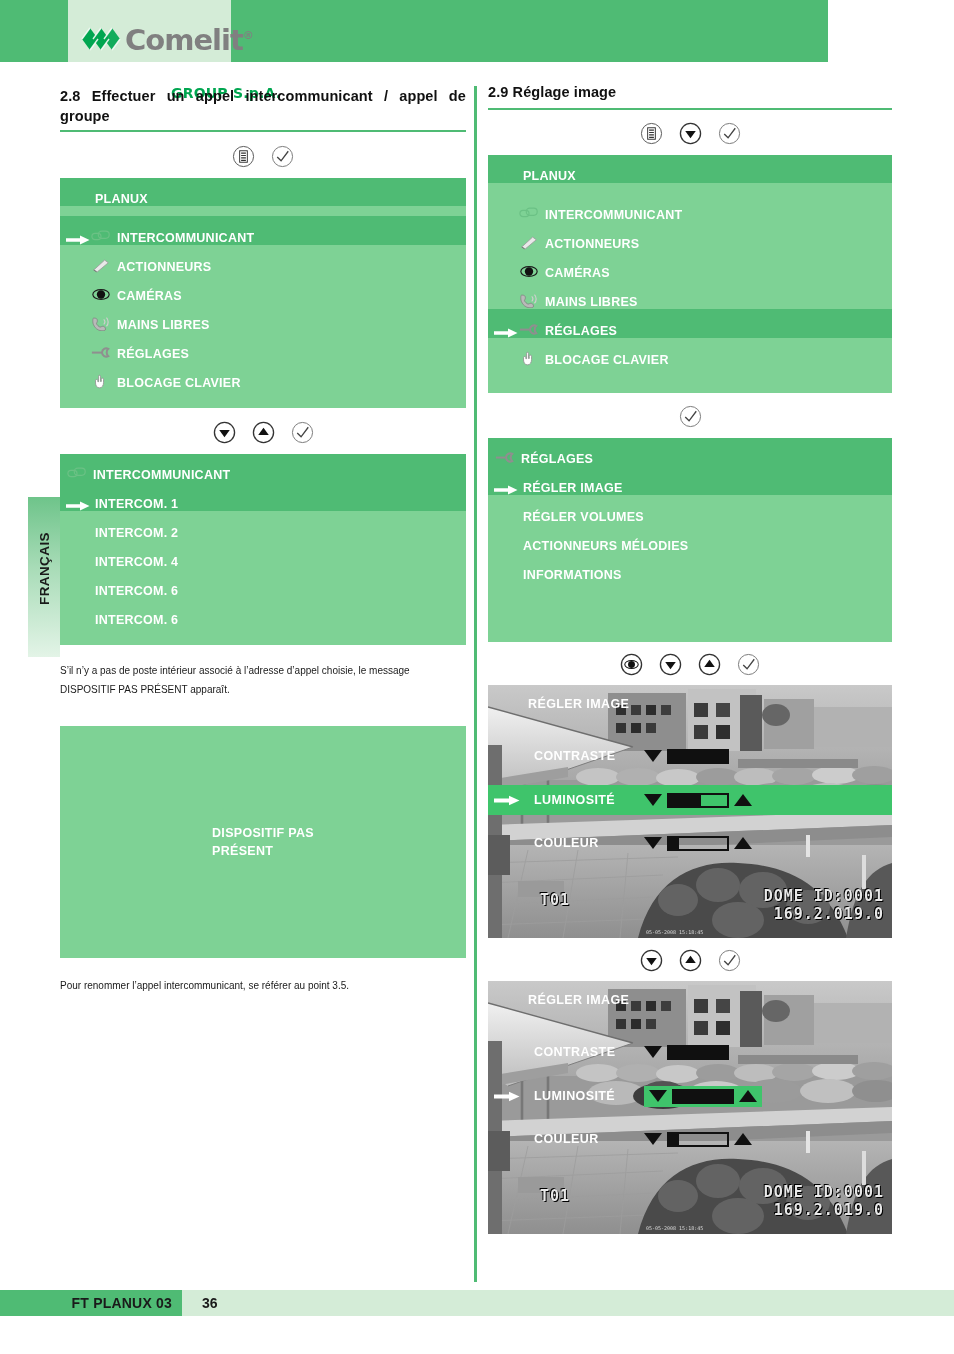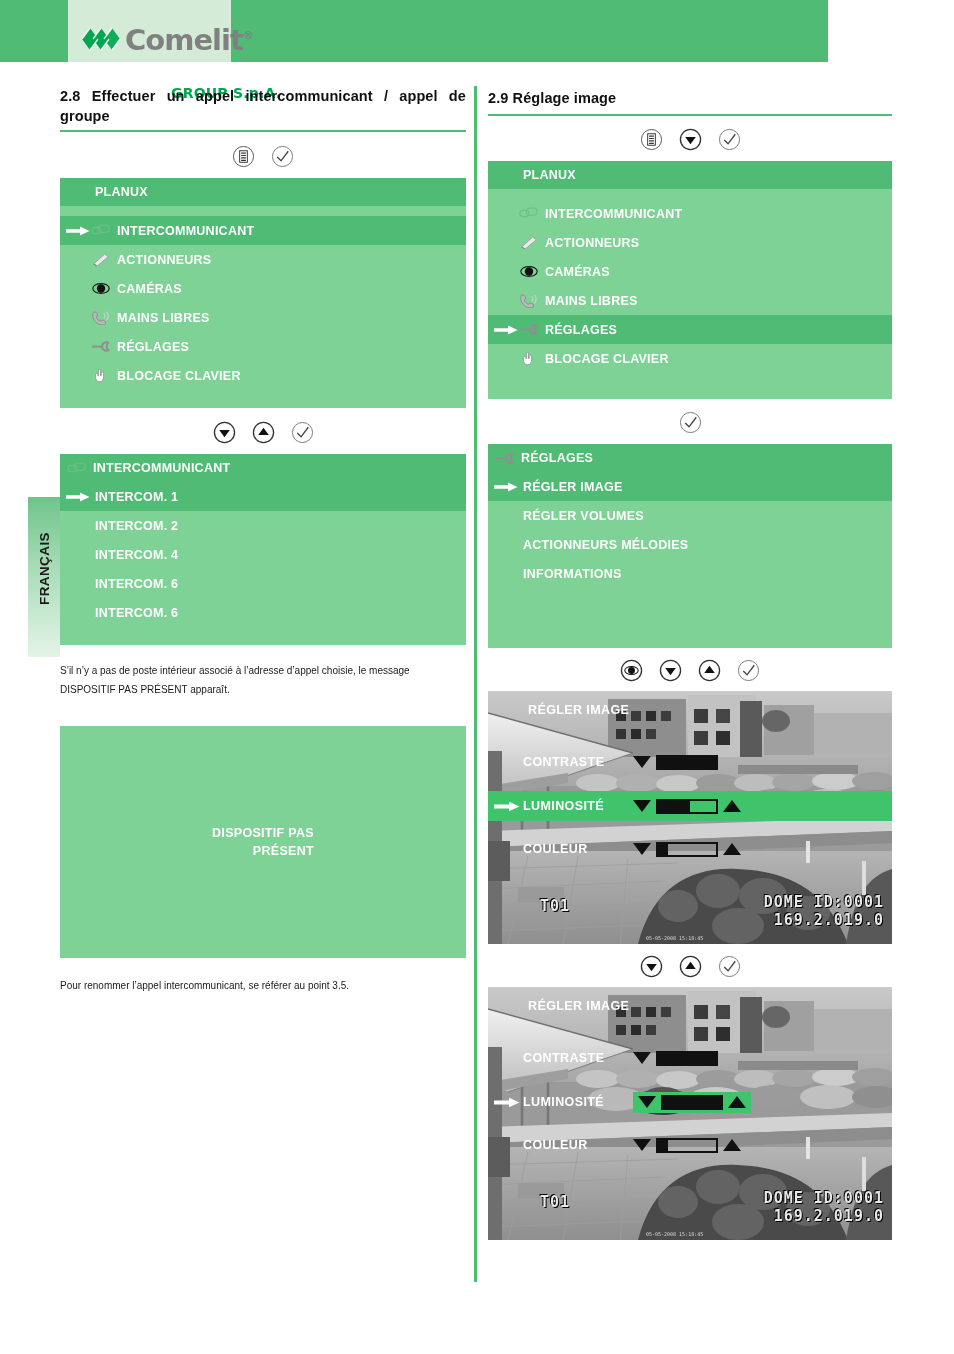--- a/index.html
+++ b/index.html
@@ -53,78 +53,79 @@
   }
 
   
   .col-divider {
     position: absolute; left: 474px; top: 86px; width: 3px; height: 1196px;
     background: #4fbb74;
   }
 
   
   .col-left  { position: absolute; left: 60px;  top: 86px; width: 406px; }
-  .col-right { position: absolute; left: 488px; top: 88px; width: 404px; }
+  .col-right { position: absolute; left: 488px; top: 82px; width: 404px; }
 
   
   .sec-title {
     font-weight: bold; font-size: 14.5px; color: #111;
     line-height: 20px; letter-spacing: 0.1px;
   }
   .sec-title.justified { text-align: justify; text-align-last: left; }
   .sec-rule { height: 2px; background: #4fbb74; margin-top: 4px; }
 
   
   .btn-row { display: flex; justify-content: center; gap: 16px; }
   .ibtn { width: 23px; height: 23px; }
 
   
   .screen { width: 100%; background: #7ed295; }
   .mrow {
     position: relative; height: 29px;
-    display: flex; align-items: center;
+    display: flex; align-items: flex-end;
     color: #ffffff; font-weight: bold; font-size: 12.5px;
     letter-spacing: 0.25px; white-space: nowrap;
   }
   .mrow.title   { background: #4fbb74; height: 28px; }
   .mrow.sel     { background: #4fbb74; }
   .mrow.spacer  { height: 10px; }
   .mrow .arrow  { position: absolute; left: 6px; width: 24px; height: 10px; }
   .mrow .micon  { width: 22px; height: 18px; margin-left: 30px; margin-right: 5px;
                   display: inline-flex; align-items: center; justify-content: center; }
   .mrow .micon.hdr-icon { margin-left: 6px; }
   .mrow .mlabel.noicon  { margin-left: 35px; }
   .screen .pad { height: 18px; }
 
   
   .msg-screen {
     width: 406px; height: 232px; background: #7ed295;
     display: flex; align-items: center; justify-content: center;
   }
   .msg-screen div {
     color: #fff; font-weight: bold; font-size: 12.5px;
-    text-align: right; line-height: 18px; letter-spacing: 0.3px;
+    text-align: left; line-height: 18px; letter-spacing: 0.3px;
   }
 
   
   .para {
     font-size: 10px; color: #1a1a1a; line-height: 19px;
   }
 
   
   .cam {
     position: relative; width: 404px; height: 253px;
     overflow: hidden; background: #8d8d8d;
   }
   .cam svg.scene { position: absolute; left: 0; top: 0; }
   .osd-row {
     position: absolute; left: 0; width: 100%; height: 30px;
     display: flex; align-items: center;
     color: #fff; font-weight: bold; font-size: 12.5px;
     letter-spacing: 0.4px;
+    padding-left: 11px;
   }
   .osd-row .olabel { margin-left: 35px; width: 110px; }
   .osd-row.full-sel { background: #3fc46b; }
   .osd-arrow { position: absolute; left: 6px; width: 26px; height: 11px; }
   .sl-group { display: flex; align-items: center; gap: 5px; }
   .sl-group.boxed { background: #3fc46b; padding: 3px 5px; }
   .tri { width: 0; height: 0; }
   .tri.dn { border-left: 9px solid transparent; border-right: 9px solid transparent;
             border-top: 12px solid #101010; }
   .tri.up { border-left: 9px solid transparent; border-right: 9px solid transparent;
@@ -779,14 +780,18 @@
 
       <div class="cam-tag" style="left:52px; top:206px;">T01</div>
       <div class="cam-tag" style="right:8px; top:202px; text-align:right;">
         <span>DOME ID:0001</span><br>
         <span>169.2.019.0</span>
       </div>
       <div class="cam-stamp" style="left:158px; top:244px;">05-05-2008 15:18:45</div>
     </div>
   </div>
 
+  <div class="footer">
+    <div class="foot-green">FT PLANUX 03</div>
+    <div class="foot-pale">36</div>
+  </div>
 
 </div>
 
 </body></html>

